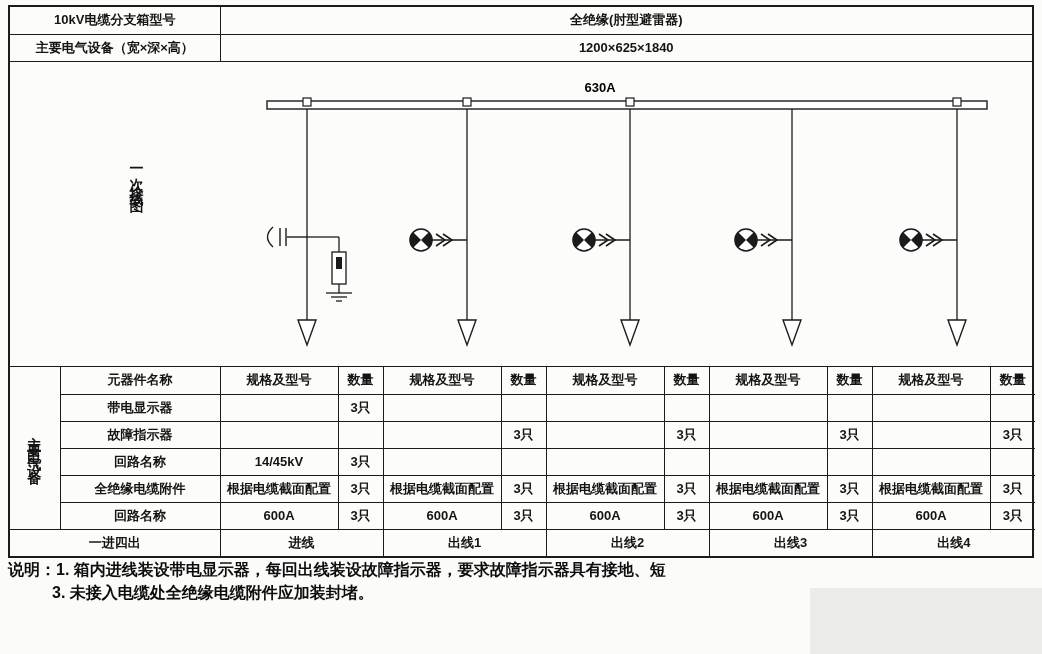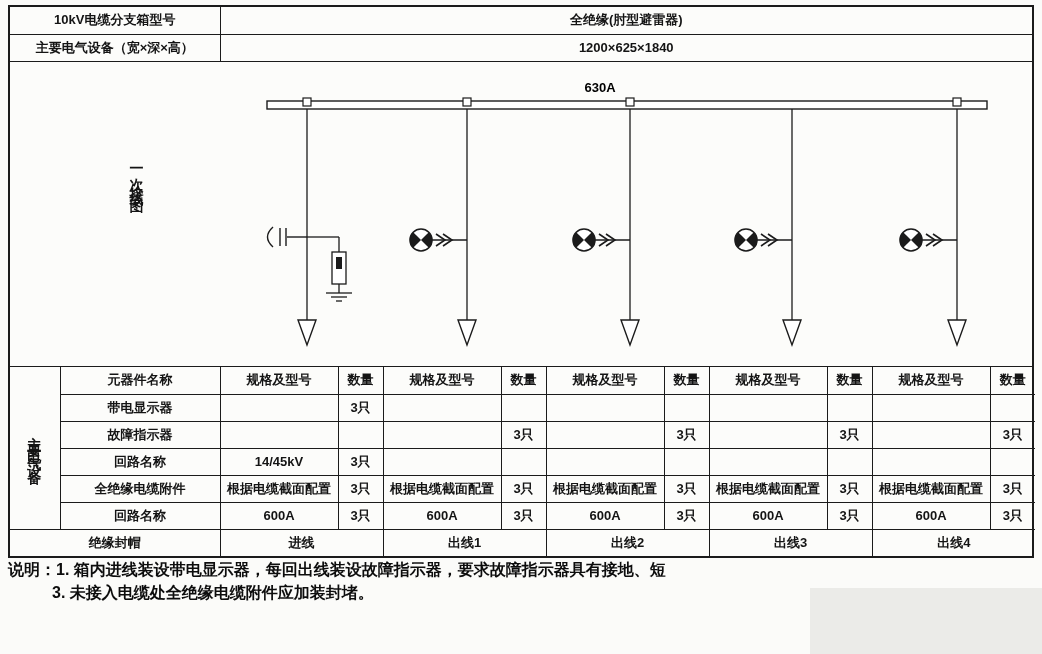--- a/index.html
+++ b/index.html
@@ -223,21 +223,21 @@
         <td>600A</td>
         <td>3只</td>
         <td>600A</td>
         <td>3只</td>
         <td>600A</td>
         <td>3只</td>
         <td>600A</td>
         <td>3只</td>
       </tr>
       <tr>
-        <td colspan="2">绝缘封帽</td>
+        <td colspan="2">一进四出</td>
         <td colspan="2">进线</td>
         <td colspan="2">出线1</td>
         <td colspan="2">出线2</td>
         <td colspan="2">出线3</td>
         <td colspan="2">出线4</td>
       </tr>
     </tbody>
       </table>
   </div>
 

